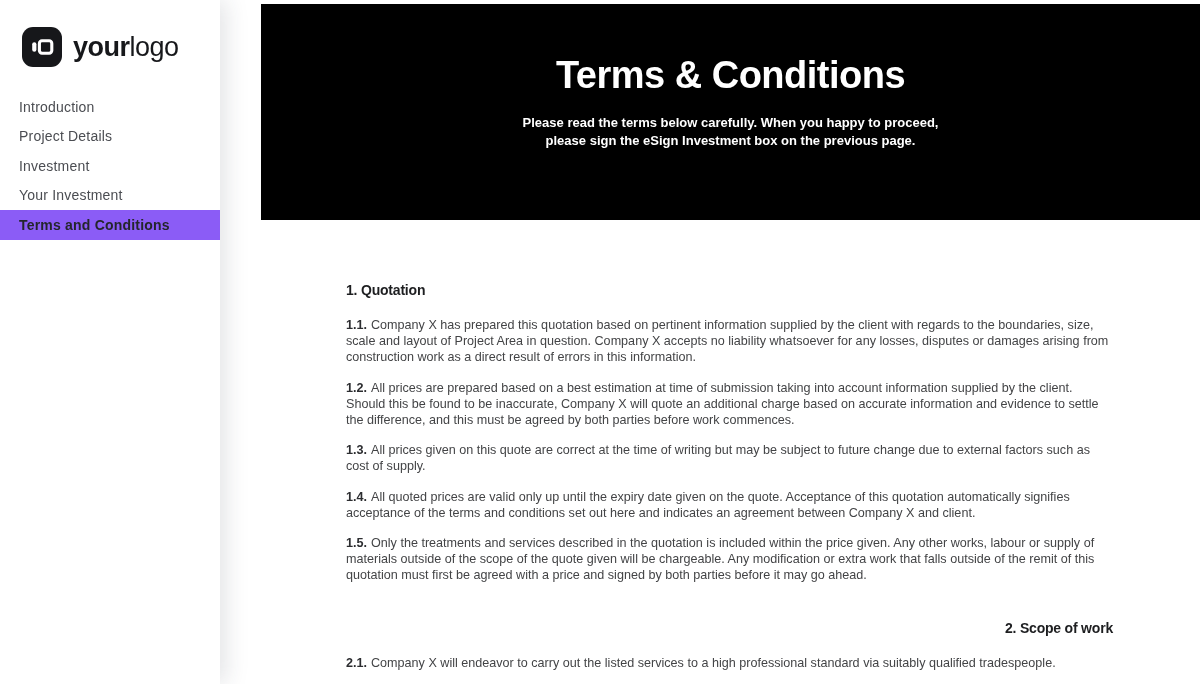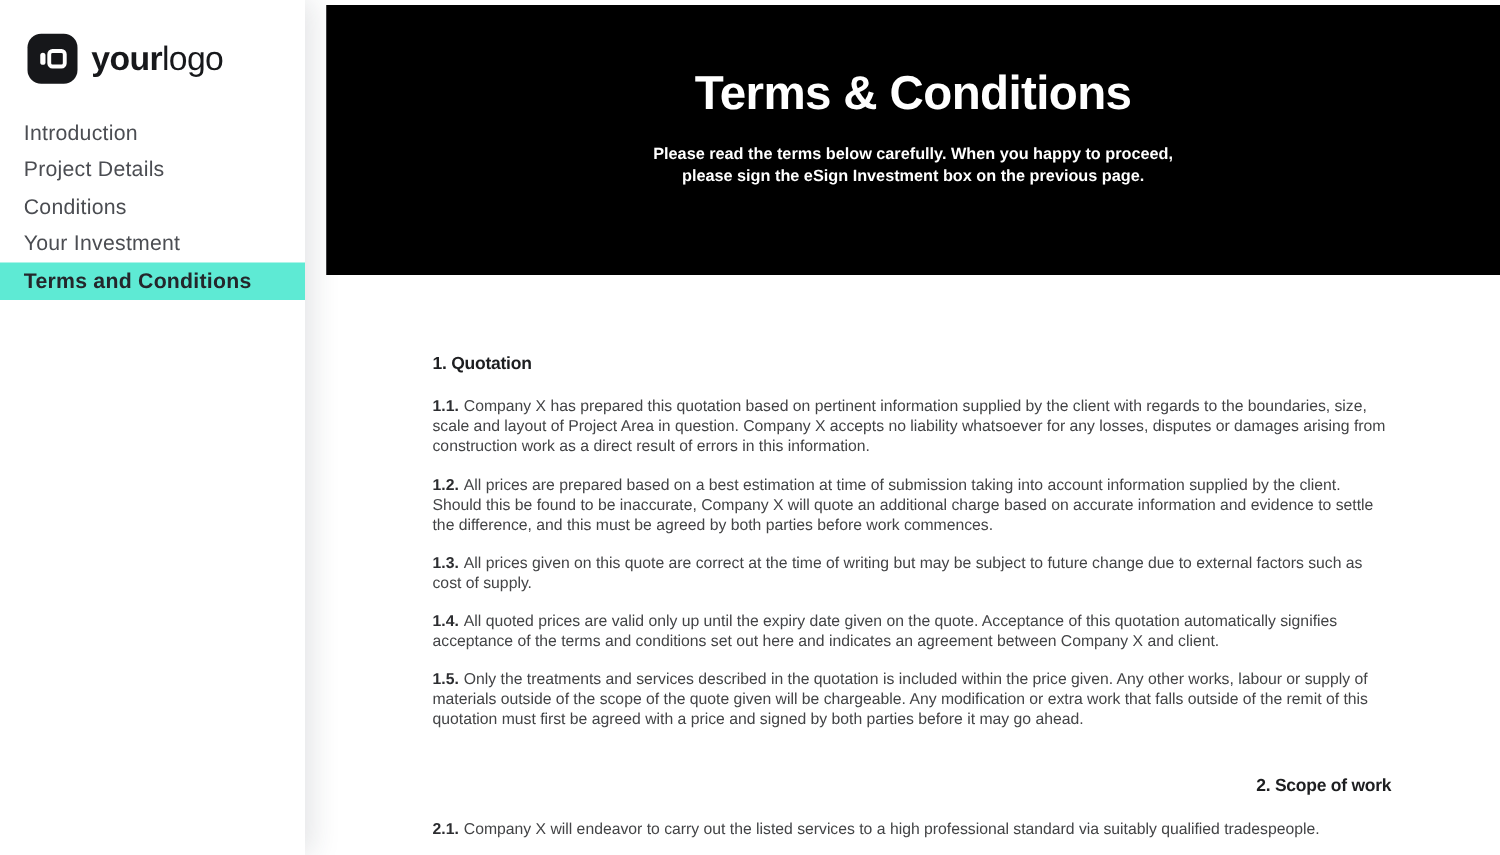--- a/index.html
+++ b/index.html
@@ -7,21 +7,21 @@
     width: 1200px; height: 684px;
     overflow: hidden;
     background: #ffffff;
     font-family: "Liberation Sans", "DejaVu Sans", sans-serif;
   }
   .app { position: relative; width: 1200px; height: 684px; }
 
   
   .sidebar {
     position: absolute; left: 0; top: 0;
-    width: 244px; height: 684px;
+    width: 220px; height: 684px;
     background: #ffffff;
     z-index: 2;
     box-shadow: 6px 0 22px rgba(40,45,60,0.13);
   }
   .logo-row {
     display: flex; align-items: center;
     padding: 27px 0 0 22px;
   }
   .logo-icon {
     width: 40px; height: 40px;
@@ -38,27 +38,27 @@
     white-space: nowrap;
   }
   .logo-text .bold { font-weight: 800; }
   .logo-text .light { font-weight: 400; }
 
   .nav { margin-top: 25px; }
   .nav-item {
     height: 29.5px;
     display: flex; align-items: center;
     padding: 0 19px;
-    font-size: 17px;
+    font-size: 14px;
     letter-spacing: 0.2px;
     color: #4b4d52;
     cursor: pointer;
   }
   .nav-item.active {
-    background: #5eead4;
+    background: #8b5cf6;
     color: #24262b;
     font-weight: 700;
   }
 
   
   .main { position: absolute; left: 220px; top: 4px; width: 980px; height: 579px; padding-left: 41px; }
 
   .hero {
     background: #000000;
     height: 216px;
@@ -110,21 +110,21 @@
           <rect x="2.2" y="7.2" width="4.2" height="9.6" rx="2.1" fill="#ffffff"></rect>
           <rect x="9.4" y="5.8" width="12.4" height="12.4" rx="2.6" fill="none" stroke="#ffffff" stroke-width="3.1"></rect>
         </svg>
       </div>
       <div class="logo-text"><span class="bold">your</span><span class="light">logo</span></div>
     </div>
 
     <nav class="nav">
       <div class="nav-item">Introduction</div>
       <div class="nav-item">Project Details</div>
-      <div class="nav-item">Conditions</div>
+      <div class="nav-item">Investment</div>
       <div class="nav-item">Your Investment</div>
       <div class="nav-item active">Terms and Conditions</div>
     </nav>
   </aside>
 
   <main class="main">
 
     <header class="hero">
       <div class="hero-title">Terms &amp; Conditions</div>
       <div class="hero-sub">

